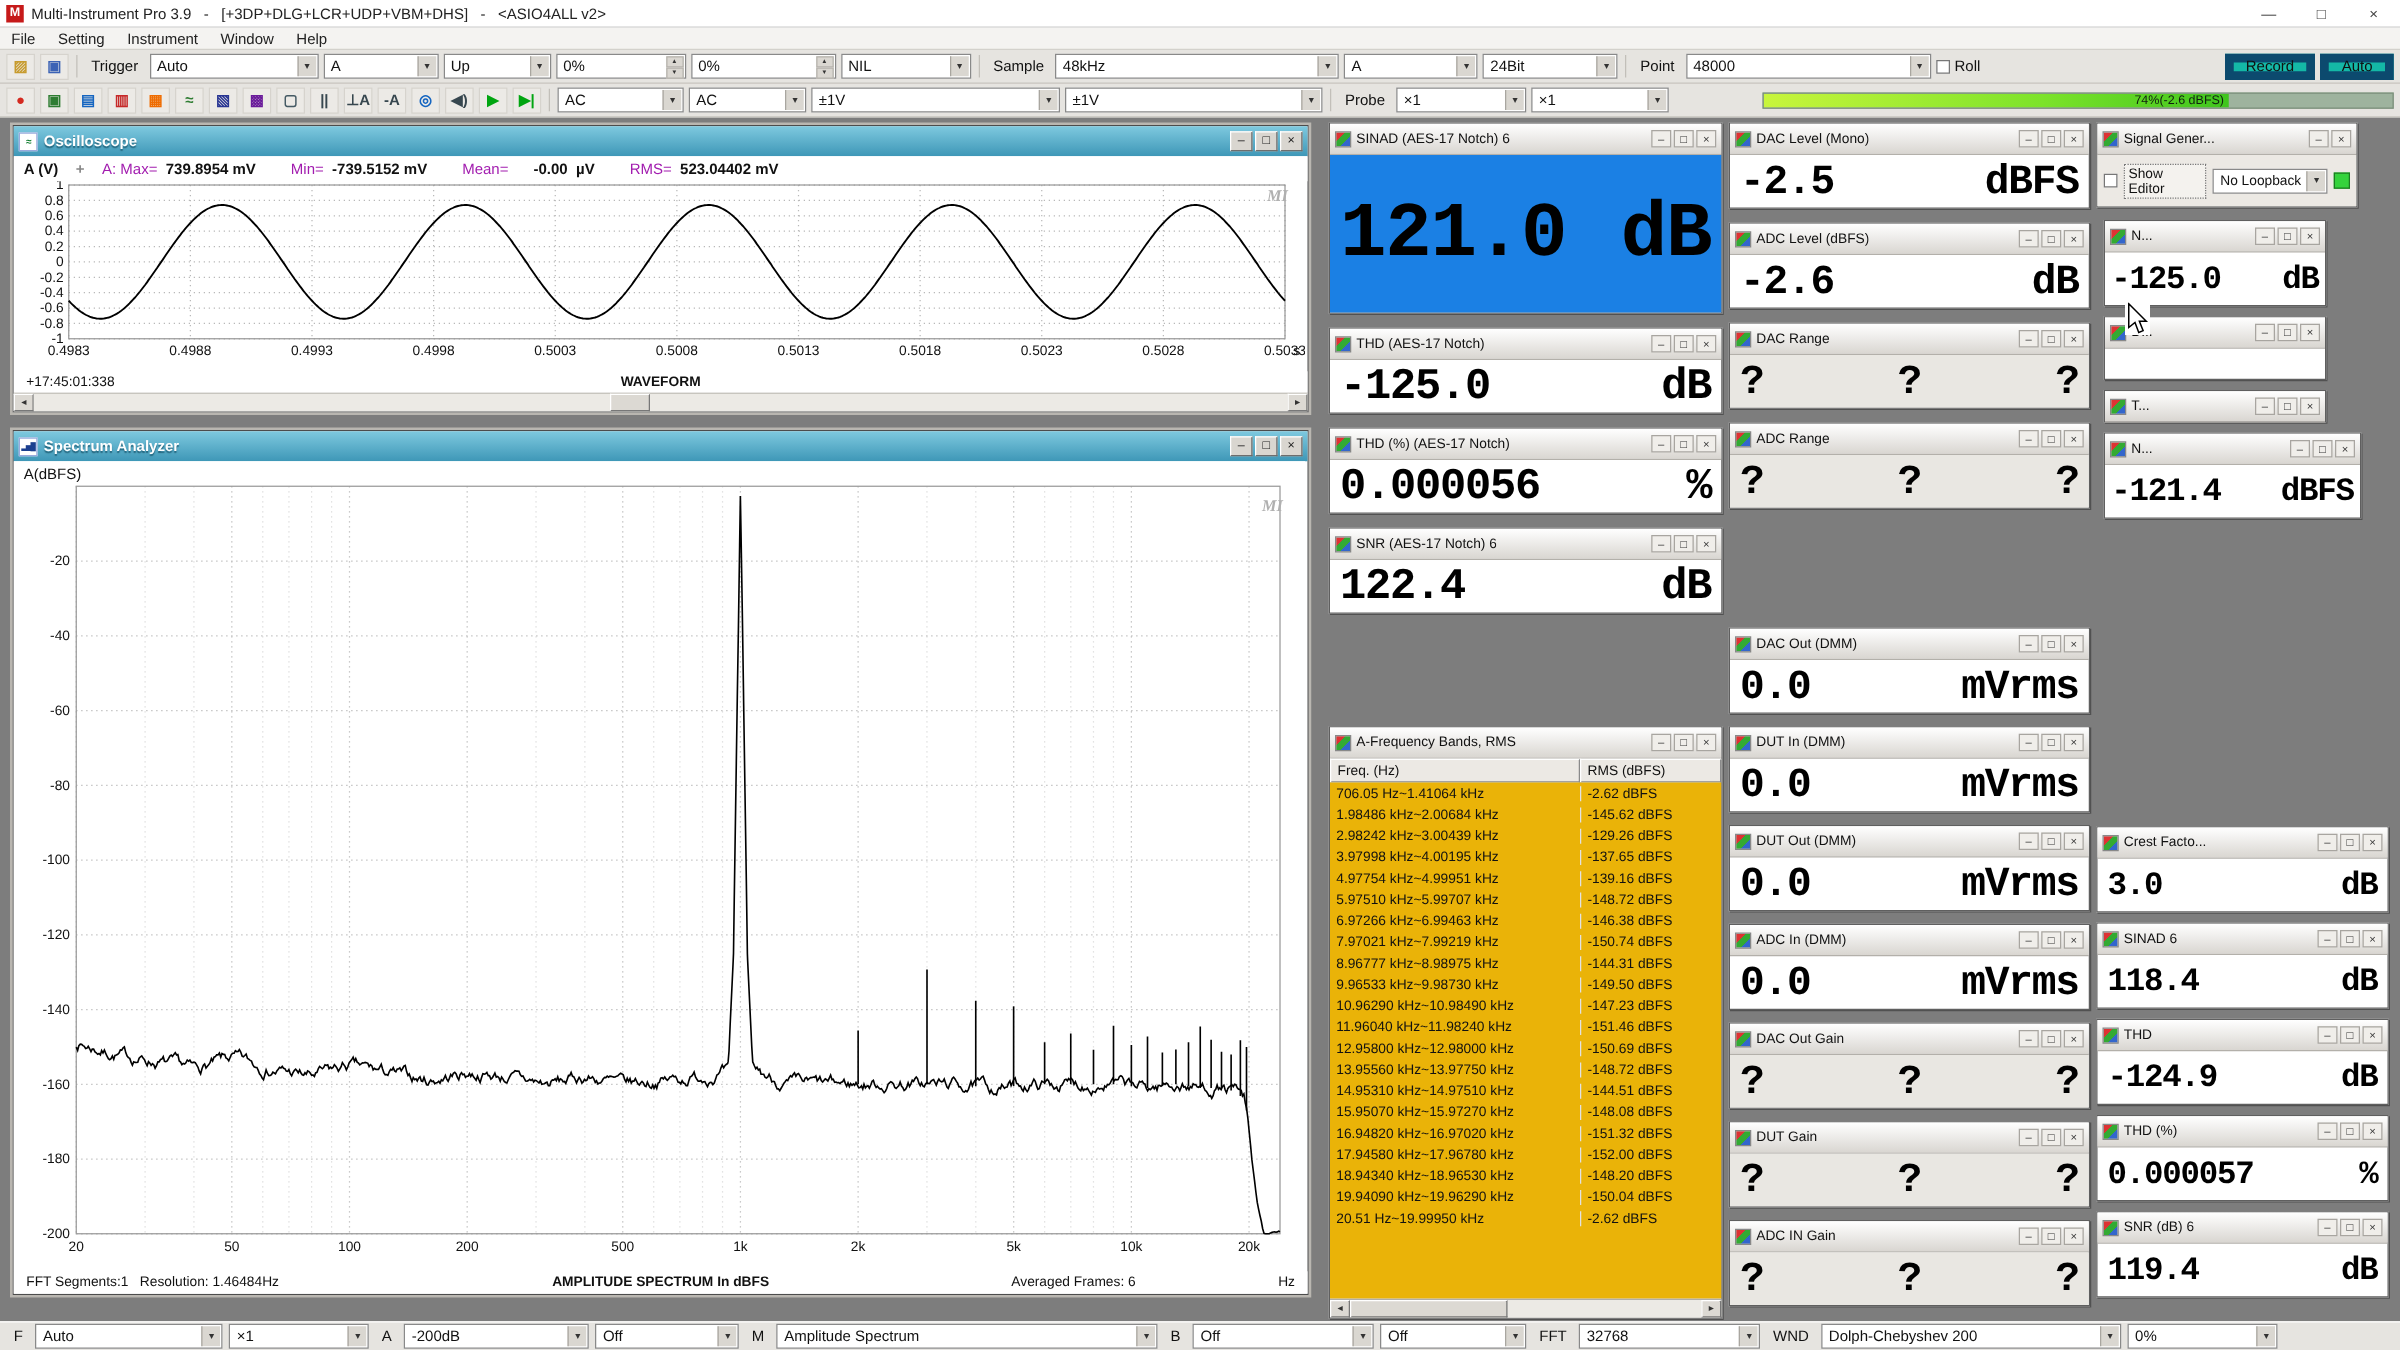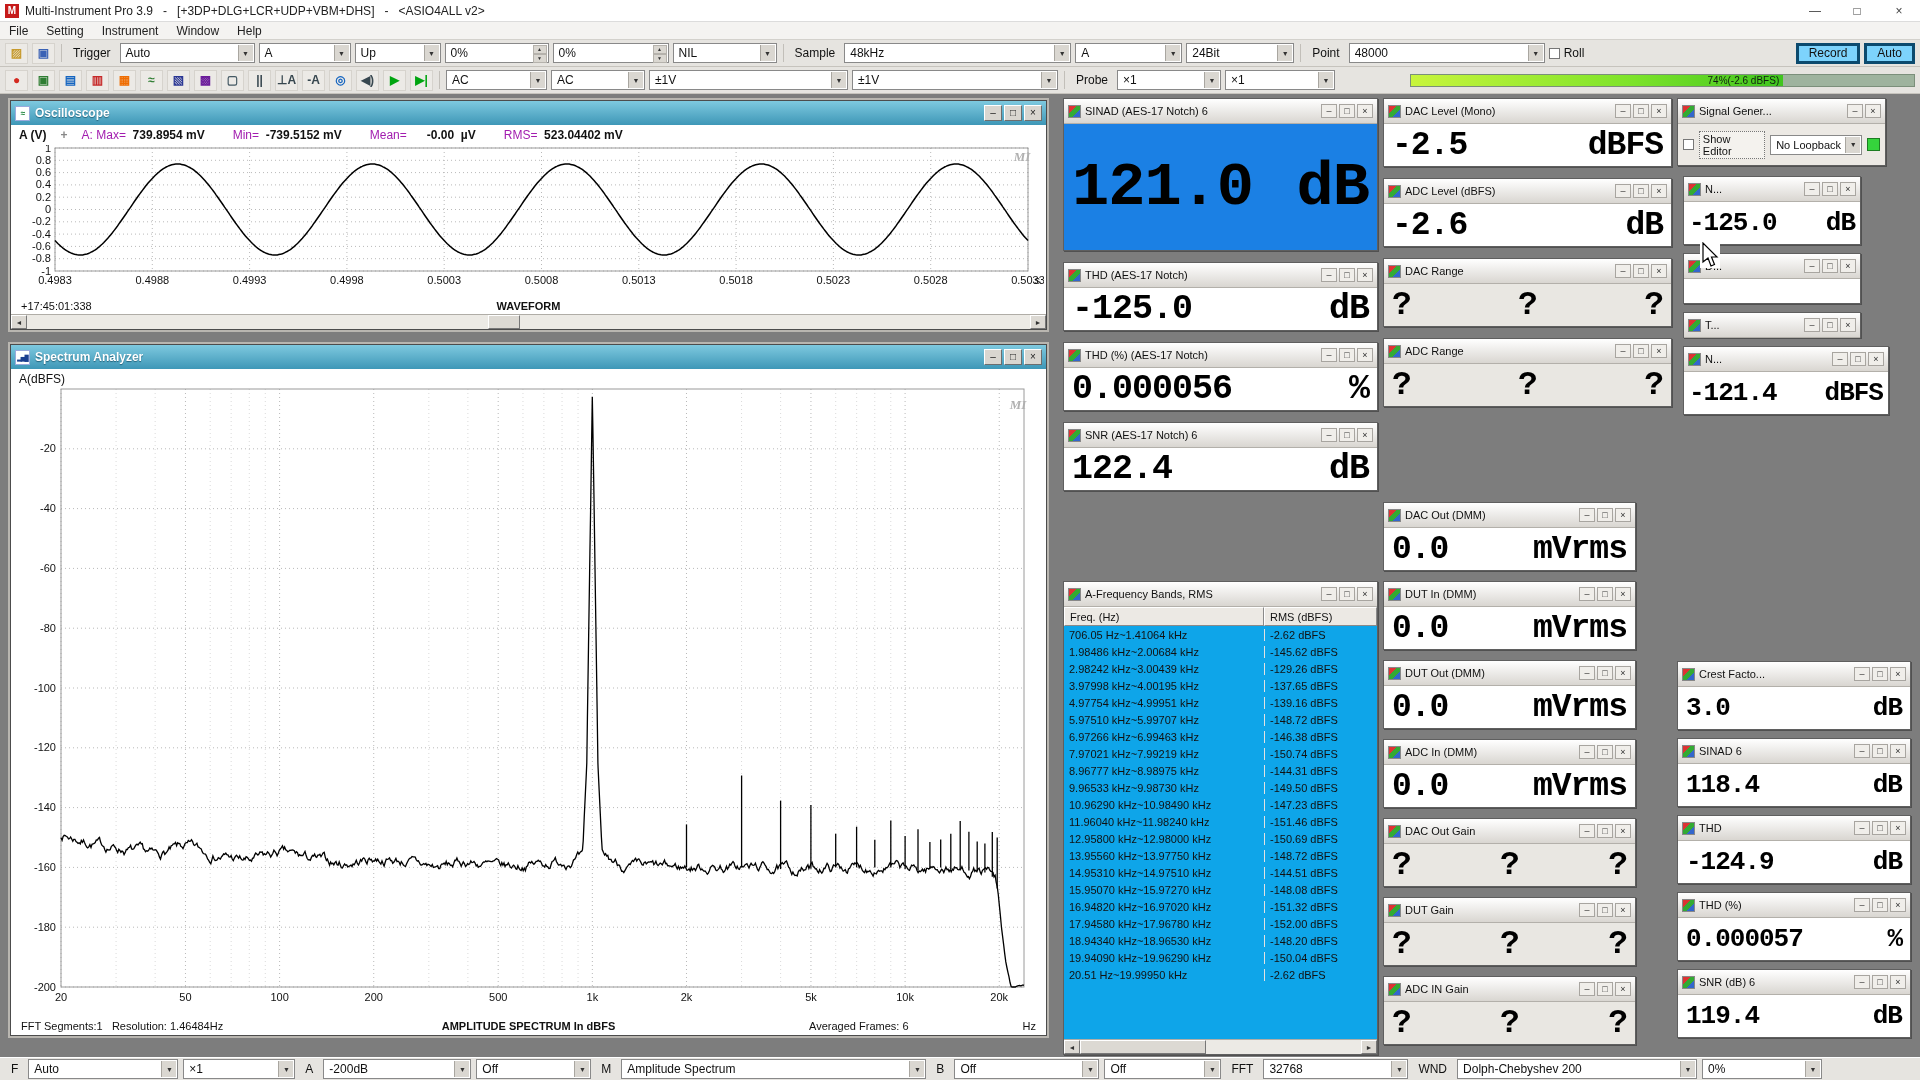--- a/index.html
+++ b/index.html
@@ -20,21 +20,21 @@
   .toolbar{position:absolute;left:0;right:0;background:#e6e4e0;display:flex;align-items:center;gap:4px;padding:0 5px;border-bottom:1px solid #c6c3bd;z-index:50}
   #tb1{top:40px;height:27px}
   #tb2{top:67px;height:27px}
   .tlabel{padding:0 5px;white-space:nowrap}
   .combo{height:20px;background:#fff;border:1px solid #898989;display:inline-flex;align-items:center;position:relative;padding:0 18px 0 5px;white-space:nowrap;flex:none}
   .combo .arrow{position:absolute;right:1px;top:1px;bottom:1px;width:15px;background:#dad7d1;border-left:1px solid #a9a6a0;display:flex;align-items:center;justify-content:center;font-size:7px;color:#333}
   .spin{height:20px;background:#fff;border:1px solid #898989;display:inline-flex;align-items:center;position:relative;padding:0 18px 0 5px;flex:none}
   .spinbtns{position:absolute;right:1px;top:1px;bottom:1px;width:14px;display:flex;flex-direction:column}
   .spinbtns span{flex:1;background:#dad7d1;border:1px solid #b5b2ac;font-size:5px;line-height:7px;text-align:center;color:#333}
   .ticon{width:23px;height:21px;display:flex;align-items:center;justify-content:center;border:1px solid #d6d3cd;background:#eceae6;font-size:12px;font-weight:bold;flex:none}
-  .tbtn{height:21px;display:inline-flex;align-items:center;padding:0 10px;border:3px solid #0c4a6e;background:#7dd3fc;flex:none}
+  .tbtn{height:21px;display:inline-flex;align-items:center;padding:0 10px;border:7px solid #0c4a6e;background:#14b8a6;flex:none}
   .chk{display:inline-flex;align-items:center;gap:4px;flex:none}
   .chkbox{width:11px;height:11px;background:#fff;border:1px solid #777}
   .sep{width:1px;height:18px;background:#c2bfb9;margin:0 2px;flex:none}
   .meterbar{position:relative;margin-left:auto;width:505px;height:13px;background:#9eb39e;border:1px solid #7b8f7b;flex:none;overflow:hidden}
   .meterfill{position:absolute;left:0;top:0;bottom:0;background:linear-gradient(90deg,#c8f53c,#7ce32a 60%,#3fc51e)}
   .metertext{position:absolute;top:0;font-size:10px;line-height:12px;color:#102010;transform:translateX(-100%);white-space:pre}
 
   
   .mdi{position:absolute;top:94px;bottom:23px;left:0;right:0;background:#7d7d7d;overflow:hidden;z-index:10}
 
@@ -90,21 +90,21 @@
   #colA-stack .pvalue{font-size:35px}
   #colA-stack .accent .pvalue{font-size:62px}
   #colC-bottom .pvalue{font-size:26px}
 
   
   #table-panel{position:absolute;display:flex;flex-direction:column}
   .thead{height:19px;display:flex;flex:none;background:#ece9e4;font-size:11px}
   .thc{border:1px solid;border-color:#fff #8a8a8a #8a8a8a #fff;display:flex;align-items:center;padding:0 5px}
   .tc1w{width:200px;flex:none}
   .tc2w{flex:1}
-  .tbody{flex:1;overflow:hidden;background:#0ea5e9}
+  .tbody{flex:1;overflow:hidden;background:#eab308}
   .trow{height:17px;display:flex;align-items:center;font-size:11px}
   .trow .tc1{width:200px;flex:none;padding:0 5px;white-space:nowrap}
   .trow .tc2{flex:1;padding:0 5px;border-left:1px solid #e2e2e2;white-space:nowrap}
 
   
   #sg-panel{position:absolute;display:flex;flex-direction:column}
   .sgrow{flex:1;display:flex;align-items:center;gap:5px;padding:0 5px;background:#ece9e4}
   .sgbtn{border:1px dotted #777;padding:1px 3px;font-size:11px;background:#f4f2ee}
   .sgled{width:13px;height:13px;background:#35d33c;border:1px solid #1c7c21;margin-left:auto}
   .sgcombo{font-size:11px}
@@ -710,21 +710,21 @@
             <span class="pbtn">×</span>
           </span>
         </div>
         <div class="pvalue">
           <span>?</span>
           <span>?</span>
           <span>?</span>
         </div>
       </div>
     </div>
-  <div class="stack" id="colB-bottom" style="left:1383px;top:408px;width:253px;gap:10px">
+  <div class="stack" id="colB-bottom" style="left:1383px;top:408px;width:289px;gap:10px">
 
       <div class="meter">
         <div class="ptitle">
           <span class="ddpicon"></span>
           <span class="ptext">DAC Out (DMM)</span>
           <span class="pbtns">
             <span class="pbtn">–</span>
             <span class="pbtn">□</span>
             <span class="pbtn">×</span>
           </span>

